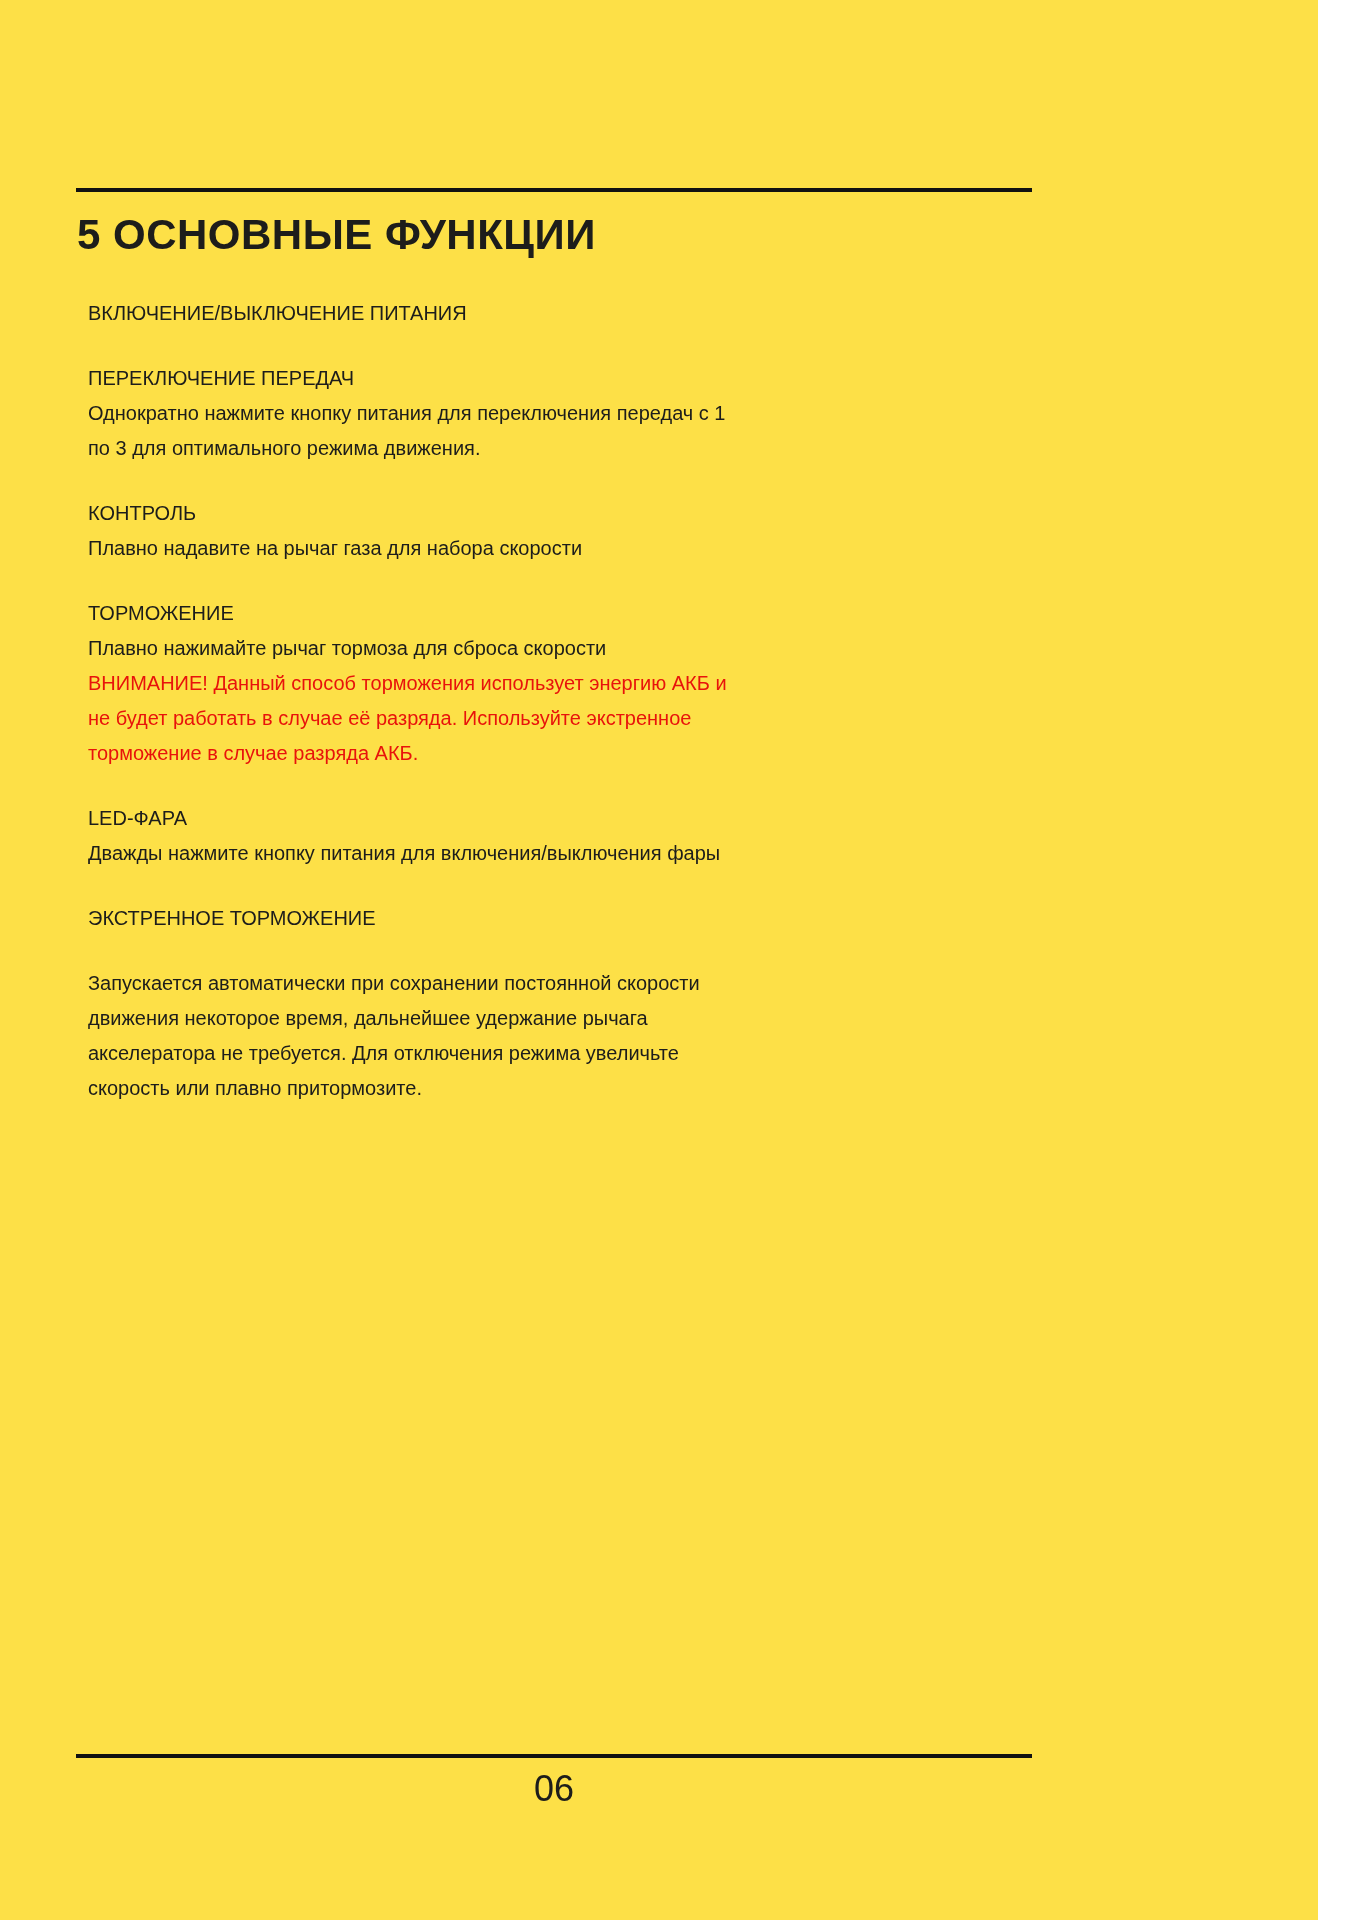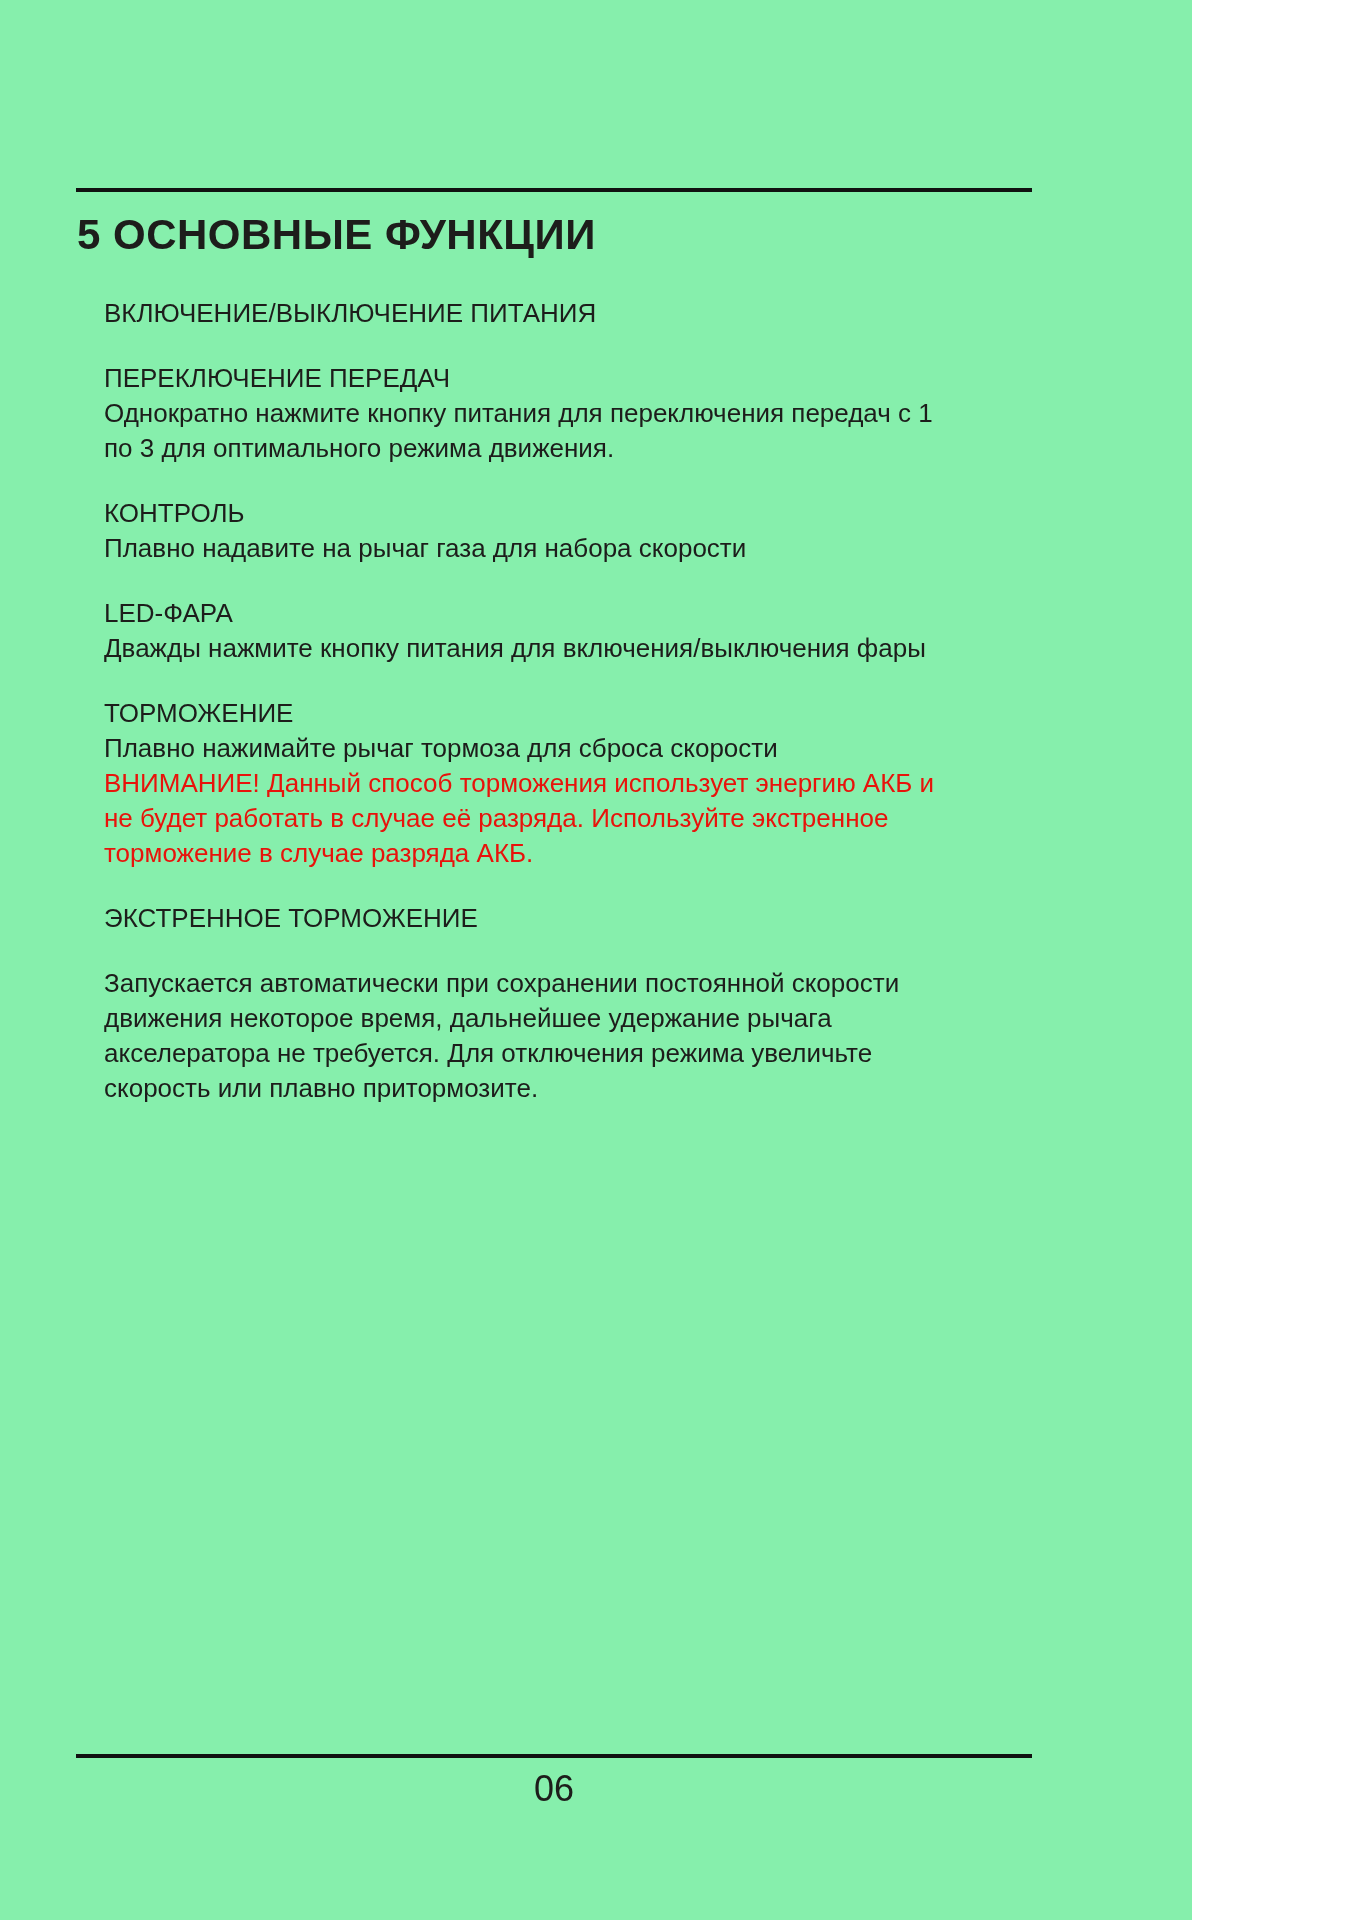--- a/index.html
+++ b/index.html
@@ -5,23 +5,23 @@
     * { margin: 0; padding: 0; box-sizing: border-box; }
     html, body { background: #ffffff; }
     body {
       width: 1358px;
       height: 1920px;
       font-family: "Liberation Sans", sans-serif;
       position: relative;
     }
     .page {
       position: relative;
-      width: 1192px;
+      width: 1318px;
       height: 1920px;
-      background: #86efac;
+      background: #fde047;
       overflow: hidden;
       color: var(--body-color, #1d1d1b);
     }
     .rule {
       position: absolute;
       left: 76px;
       width: 956px;
       height: 4px;
       background: #111111;
       border: none;
@@ -33,24 +33,24 @@
       left: 77px;
       top: 210px;
       font-size: 42px;
       line-height: 50px;
       font-weight: 700;
       letter-spacing: 0.5px;
       color: var(--body-color, #1d1d1b);
     }
     .content {
       position: absolute;
-      left: 104px;
+      left: 88px;
       top: 296px;
       width: 912px;
-      font-size: 26px;
+      font-size: 20px;
       line-height: 35px;
       color: var(--body-color, #1d1d1b);
     }
     .section { margin-bottom: 30px; }
     .section-title { white-space: pre-line; }
     .section-body { white-space: pre-line; }
     .warning-text {
       white-space: pre-line;
       color: var(--warning-color, #e8130b);
     }
@@ -85,30 +85,30 @@
       <p class="section-body">Однократно нажмите кнопку питания для переключения передач с 1
 по 3 для оптимального режима движения.</p>
     </section>
 
     <section class="section">
       <div class="section-title">КОНТРОЛЬ</div>
       <p class="section-body">Плавно надавите на рычаг газа для набора скорости</p>
     </section>
 
     <section class="section">
-      <div class="section-title">LED-ФАРА</div>
-      <p class="section-body">Дважды нажмите кнопку питания для включения/выключения фары</p>
-    </section>
-
-    <section class="section">
       <div class="section-title">ТОРМОЖЕНИЕ</div>
       <p class="section-body">Плавно нажимайте рычаг тормоза для сброса скорости</p>
       <p class="warning-text">ВНИМАНИЕ! Данный способ торможения использует энергию АКБ и
 не будет работать в случае её разряда. Используйте экстренное
 торможение в случае разряда АКБ.</p>
+    </section>
+
+    <section class="section">
+      <div class="section-title">LED-ФАРА</div>
+      <p class="section-body">Дважды нажмите кнопку питания для включения/выключения фары</p>
     </section>
 
     <section class="section">
       <div class="section-title">ЭКСТРЕННОЕ ТОРМОЖЕНИЕ</div>
     </section>
 
     <section class="section">
       <p class="section-body">Запускается автоматически при сохранении постоянной скорости
 движения некоторое время, дальнейшее удержание рычага
 акселератора  не требуется. Для отключения режима увеличьте

